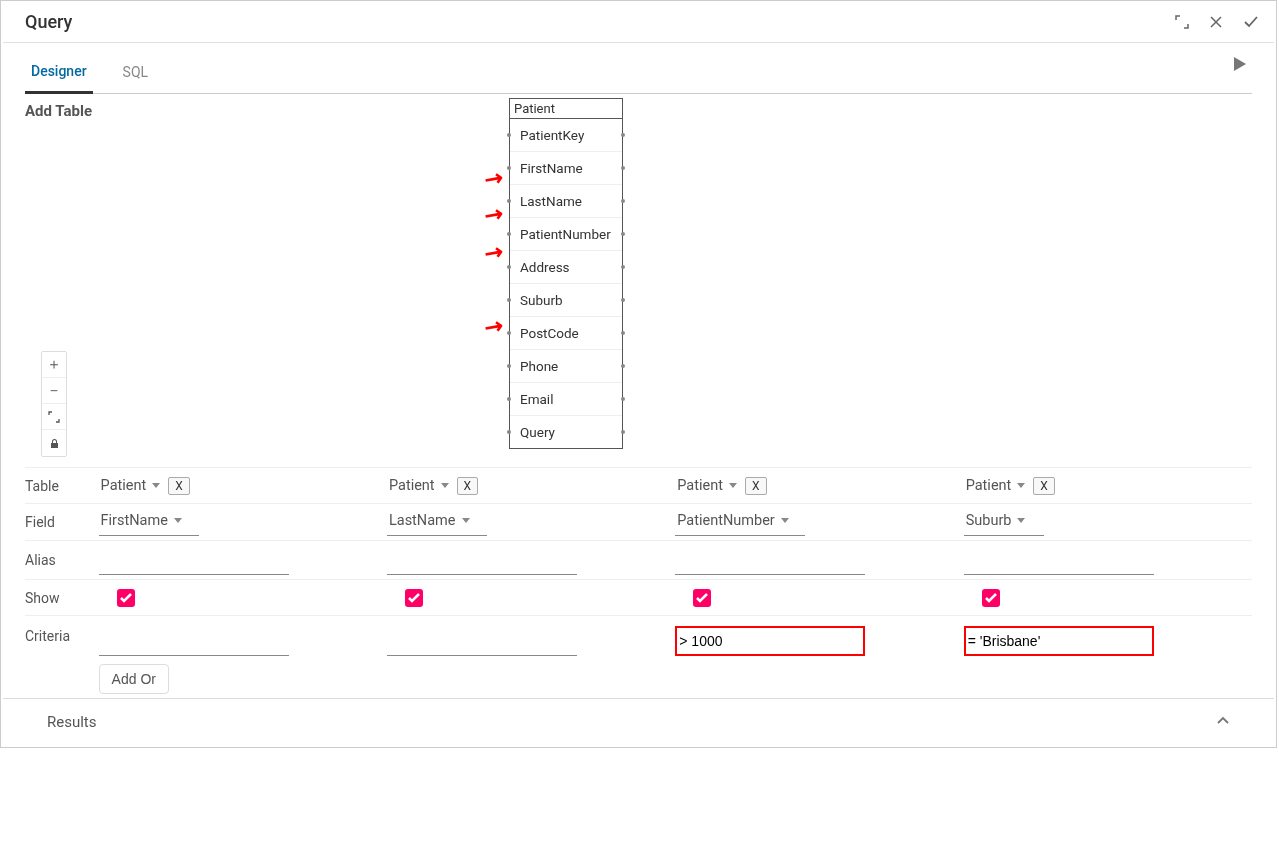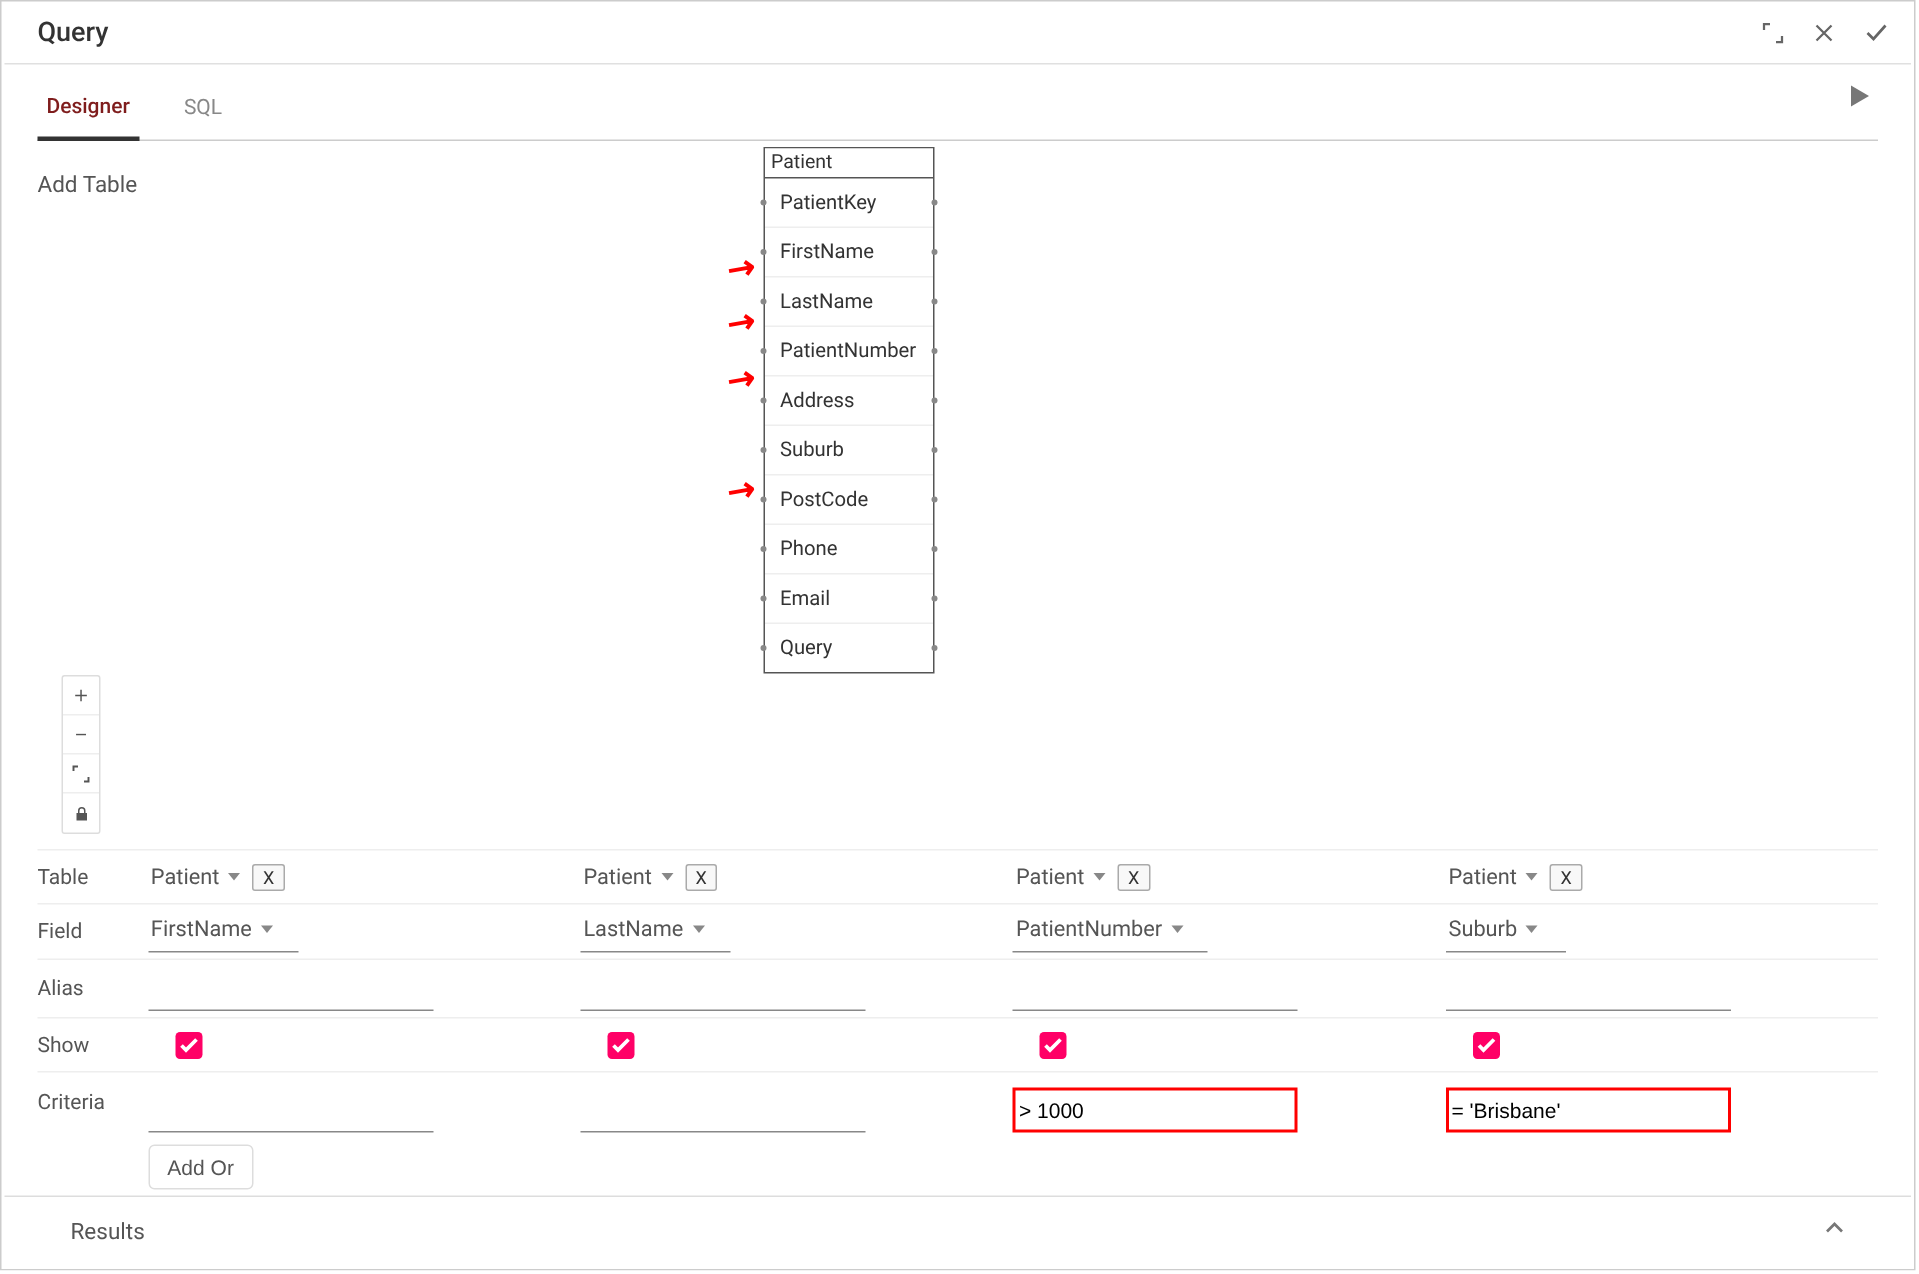--- a/index.html
+++ b/index.html
@@ -1,27 +1,27 @@
 <!DOCTYPE html>
 <html><head>
 <meta charset="utf-8">
 <style>
   * { box-sizing: border-box; margin: 0; padding: 0; }
   body { font-family: -apple-system, BlinkMacSystemFont, "Segoe UI", Roboto, Arial, sans-serif; font-size: 14px; color: #333; background: #fff; }
-  .window { border: 1px solid #ccc; width: 1277px; height: 847px; position: relative; display: flex; flex-direction: column; }
+  .window { border: 1px solid #ccc; width: 1277px; height: 748px; position: relative; display: flex; flex-direction: column; }
   .titlebar { display: flex; align-items: center; justify-content: space-between; padding: 10px 14px 10px 22px; border-bottom: 1px solid #e0e0e0; margin: 0 2px;}
   .titlebar .title { font-size: 18px; font-weight: 500; color: #333; }
   .titlebar .actions { display: flex; gap: 18px; align-items: center; }
   .icon-btn { cursor: pointer; color: #666; display: inline-flex; }
   .tabs { display: flex; align-items: center; border-bottom: 1px solid #ccc; margin: 14px 24px 0 24px; position: relative; }
   .tab { padding: 6px 6px 12px 6px; margin-right: 24px; font-size: 14px; color: #888; cursor: pointer; }
-  .tab.active { color: #7f1d1d; font-weight: 500; border-bottom: 3px solid #333; margin-bottom: -1px; }
+  .tab.active { color: #0369a1; font-weight: 500; border-bottom: 3px solid #333; margin-bottom: -1px; }
   .play { position: absolute; right: 4px; top: -2px; cursor: pointer; color: #777; }
   .designer-area { position: relative; flex: 1; margin: 0 24px; overflow: hidden; }
-  .add-table { position: absolute; left: 0; top: 20px; font-size: 15px; color: #555; cursor: pointer; }
+  .add-table { position: absolute; left: 0; top: 8px; font-size: 15px; color: #555; cursor: pointer; font-weight: bold; }
   .zoom-controls { position: absolute; left: 16px; bottom: 10px; display: flex; flex-direction: column; border: 1px solid #ddd; border-radius: 2px; width: 26px; }
   .zoom-controls .zc { height: 26px; display: flex; align-items: center; justify-content: center; border-bottom: 1px solid #eee; cursor: pointer; color: #555; font-size: 15px; }
   .zoom-controls .zc:last-child { border-bottom: none; }
   .table-node { position: absolute; left: 484px; top: 4px; width: 114px; border: 1px solid #555; background: #fff; }
   .table-node .th { padding: 2px 4px; border-bottom: 1px solid #555; background: #fff; font-size: 13px; }
   .table-node .fld { padding: 8px 10px 8px 10px; border-bottom: 1px solid #eee; font-size: 13.5px; position: relative; }
   .table-node .fld:last-child { border-bottom: none; }
   .table-node .fld::before, .table-node .fld::after { content: ""; position: absolute; width: 4px; height: 4px; background: #888; border-radius: 50%; top: 50%; transform: translateY(-50%); }
   .table-node .fld::before { left: -3px; }
   .table-node .fld::after { right: -3px; }

